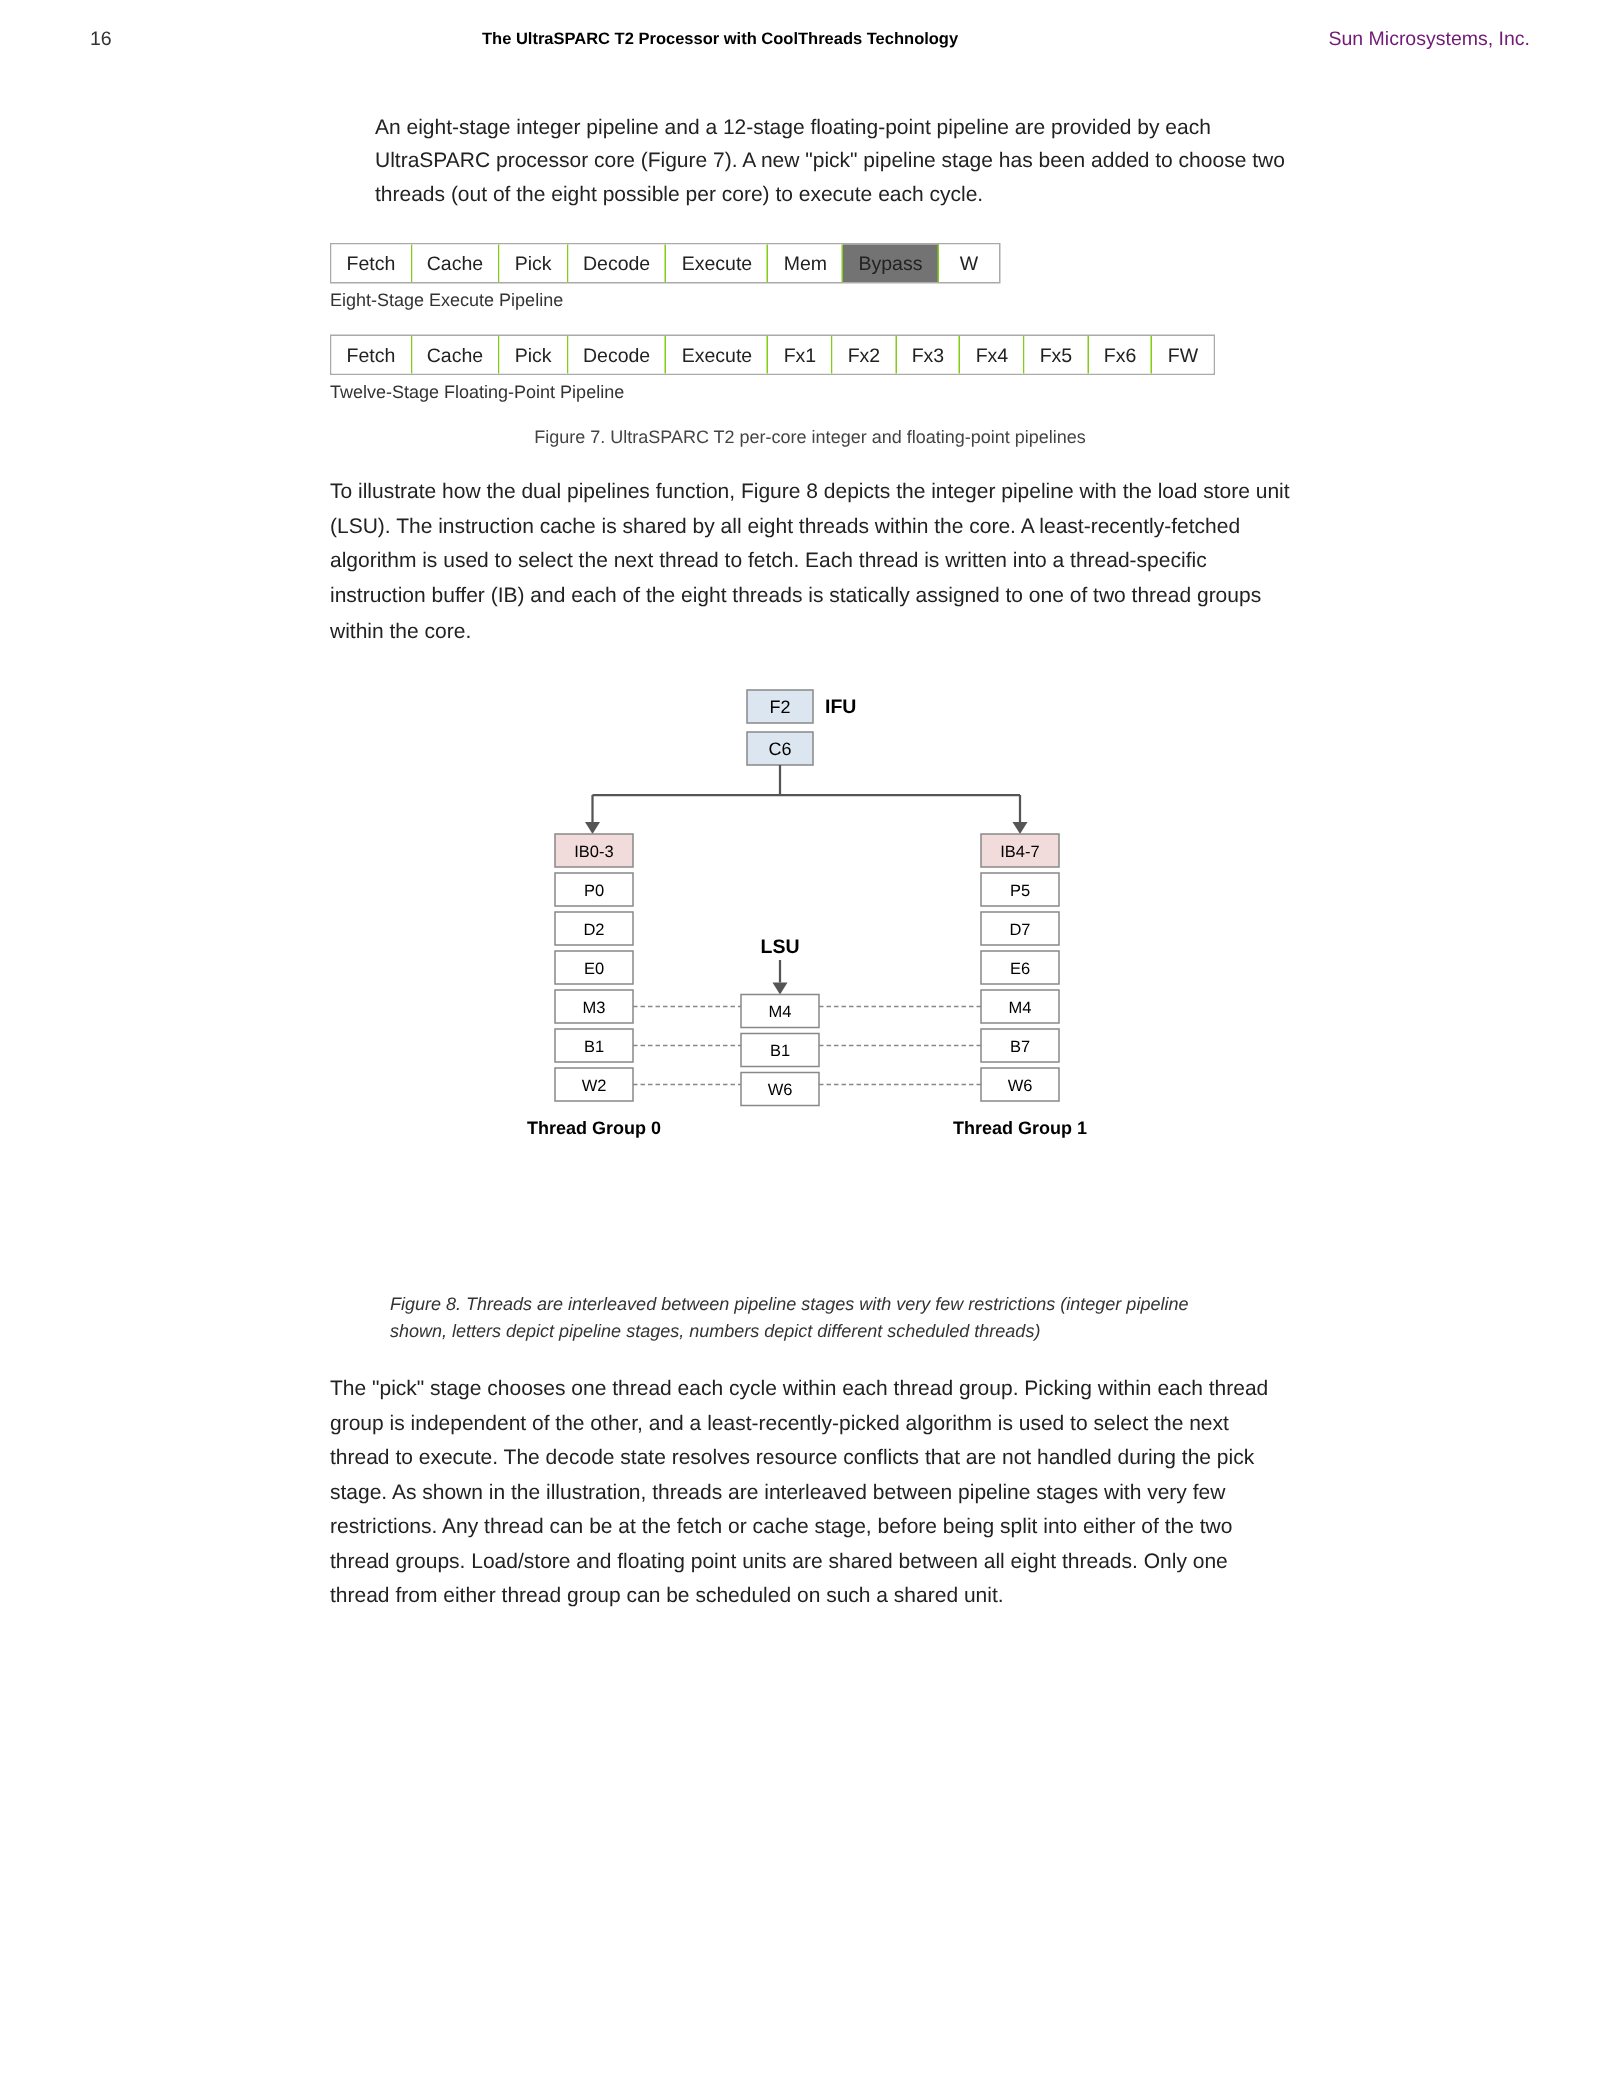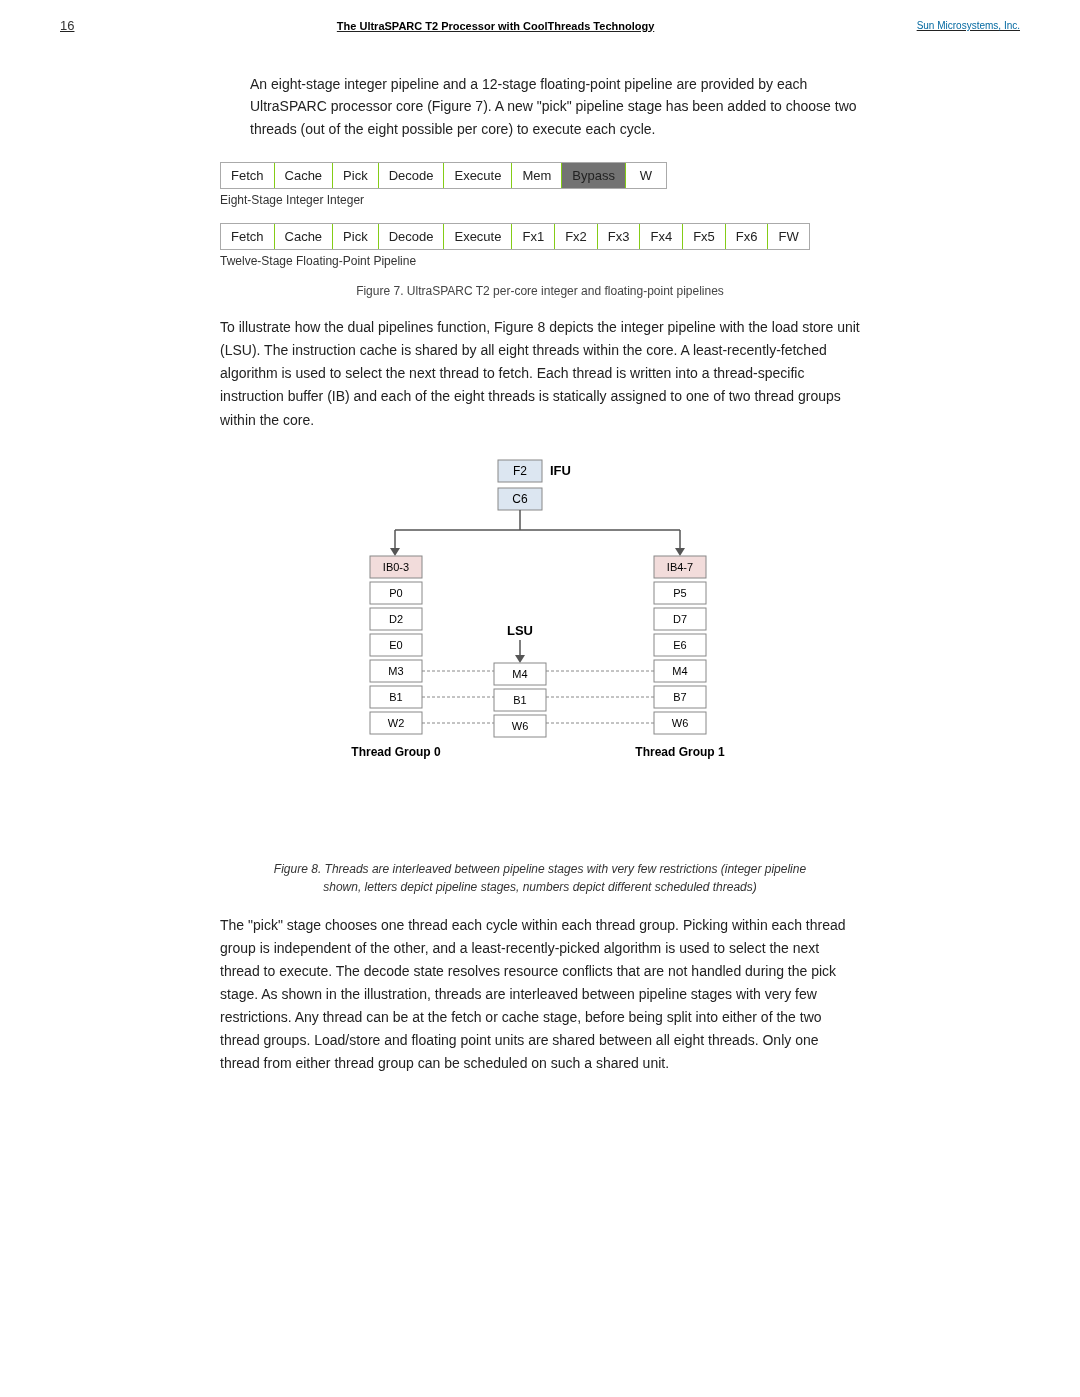--- a/index.html
+++ b/index.html
@@ -17,36 +17,35 @@
       background: #fff;
       padding: 0;
       position: relative;
     }
     .header {
       display: flex;
       justify-content: space-between;
       align-items: center;
       padding: 18px 60px 10px 60px;
       border-bottom: none;
-      text-decoration: underline;
     }
     .header-page-num {
       font-size: 13px;
       color: #333;
     }
     .header-title {
       font-size: 11px;
       font-weight: bold;
       color: #000;
       text-align: center;
       flex: 1;
     }
     .header-company {
-      font-size: 10px;
-      color: #0369a1;
+      font-size: 13px;
+      color: #701a75;
     }
     .content {
       padding: 30px 220px 40px 220px;
     }
     .intro-text {
       font-size: 14px;
       line-height: 1.6;
       margin-bottom: 22px;
       color: #222;
       margin-left: 30px;
@@ -134,21 +133,21 @@
       <div class="pipeline-row">
         <div class="pipeline-cell">Fetch</div>
         <div class="pipeline-cell">Cache</div>
         <div class="pipeline-cell">Pick</div>
         <div class="pipeline-cell">Decode</div>
         <div class="pipeline-cell">Execute</div>
         <div class="pipeline-cell">Mem</div>
         <div class="pipeline-cell highlighted">Bypass</div>
         <div class="pipeline-cell">W</div>
       </div>
-      <div class="pipeline-label">Eight-Stage Integer Integer</div>
+      <div class="pipeline-label">Eight-Stage Execute Pipeline</div>
     </div>
 
     <div class="pipeline-container">
       <div class="pipeline-row">
         <div class="pipeline-cell">Fetch</div>
         <div class="pipeline-cell">Cache</div>
         <div class="pipeline-cell">Pick</div>
         <div class="pipeline-cell">Decode</div>
         <div class="pipeline-cell">Execute</div>
         <div class="pipeline-cell">Fx1</div>
@@ -256,18 +255,18 @@
         <line x1="162" y1="247" x2="234" y2="247" stroke="#888" stroke-width="1" stroke-dasharray="3,2"></line>
 
         <line x1="394" y1="247" x2="286" y2="247" stroke="#888" stroke-width="1" stroke-dasharray="3,2"></line>
 
         <line x1="162" y1="273" x2="234" y2="273" stroke="#888" stroke-width="1" stroke-dasharray="3,2"></line>
 
         <line x1="394" y1="273" x2="286" y2="273" stroke="#888" stroke-width="1" stroke-dasharray="3,2"></line>
       </svg>
     </div>
 
-    <p class="figure8-caption" style="margin-left:auto;margin-right:auto;text-align:center;padding-left:0;">Figure 8. Threads are interleaved between pipeline stages with very few restrictions (integer pipeline shown, letters depict pipeline stages, numbers depict different scheduled threads)</p>
+    <p class="figure8-caption" style="margin-left:auto;margin-right:auto;text-align:left;padding-left:0;">Figure 8. Threads are interleaved between pipeline stages with very few restrictions (integer pipeline shown, letters depict pipeline stages, numbers depict different scheduled threads)</p>
 
     <p class="body-text">The "pick" stage chooses one thread each cycle within each thread group. Picking within each thread group is independent of the other, and a least-recently-picked algorithm is used to select the next thread to execute. The decode state resolves resource conflicts that are not handled during the pick stage. As shown in the illustration, threads are interleaved between pipeline stages with very few restrictions. Any thread can be at the fetch or cache stage, before being split into either of the two thread groups. Load/store and floating point units are shared between all eight threads. Only one thread from either thread group can be scheduled on such a shared unit.</p>
 
   </div>
 </div>
 
 </body></html>

